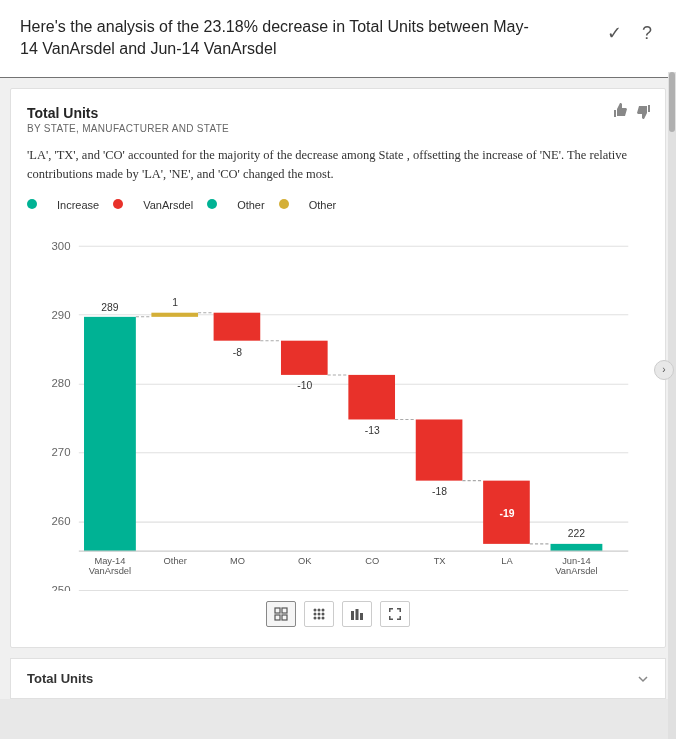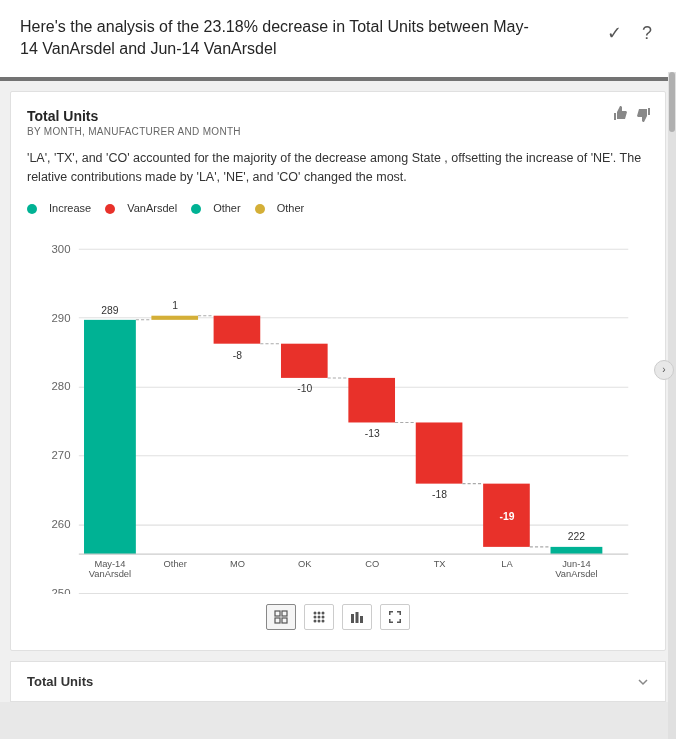--- a/index.html
+++ b/index.html
@@ -12,21 +12,21 @@
     .main-container {
       width: 676px;
       background: #f0f0f0;
     }
     .header {
       background: #ffffff;
       padding: 16px 20px;
       display: flex;
       align-items: flex-start;
       justify-content: space-between;
-      border-bottom: 4px solid #737373;
+      border-bottom: 1px solid #737373;
       min-height: 72px;
     }
     .header-title {
       font-size: 16px;
       font-weight: 400;
       color: #252525;
       max-width: 520px;
       line-height: 1.4;
     }
     .header-actions {
@@ -76,32 +76,33 @@
       cursor: pointer;
       font-size: 16px;
       color: #888;
     }
     .card-description {
       font-size: 12.5px;
       color: #333;
       line-height: 1.5;
       margin-top: 12px;
       margin-bottom: 16px;
+      font-family: Liberation Serif, serif;
     }
     .legend {
       display: flex;
       gap: 14px;
       margin-bottom: 10px;
       align-items: center;
       flex-wrap: wrap;
     }
     .legend-item {
       display: flex;
-      align-items: flex-end;
-      gap: 12px;
+      align-items: flex-start;
+      gap: 20px;
       font-size: 11px;
       color: #333;
     }
     .legend-dot {
       width: 10px;
       height: 10px;
       border-radius: 50%;
       flex-shrink: 0;
     }
     .chart-area {
@@ -194,21 +195,21 @@
   <div class="header">
     <div class="header-title">Here's the analysis of the 23.18% decrease in Total Units between May-14 VanArsdel and Jun-14 VanArsdel</div>
     <div class="header-actions">
       <button class="header-action-btn">✓</button>
       <button class="header-action-btn">?</button>
     </div>
   </div>
 
   <div class="card">
     <div class="card-title">Total Units</div>
-    <div class="card-subtitle">BY MONTH, MANUFACTURER AND MONTH</div>
+    <div class="card-subtitle">BY STATE, MANUFACTURER AND STATE</div>
     <div class="card-feedback">
       <button class="feedback-btn">
         <svg width="16" height="16" viewBox="0 0 16 16" fill="#888">
             <path d="M1 7h2v7H1V7zm3-1l3-6h1l1 1v4h4l1 1-2 7H4V6z"></path>
           </svg>
       </button>
       <button class="feedback-btn">
         <svg width="16" height="16" viewBox="0 0 16 16" fill="#888">
             <path d="M15 9h-2V2h2v7zm-3 1l-3 6h-1l-1-1V11H3l-1-1 2-7h8v7z"></path>
           </svg>

